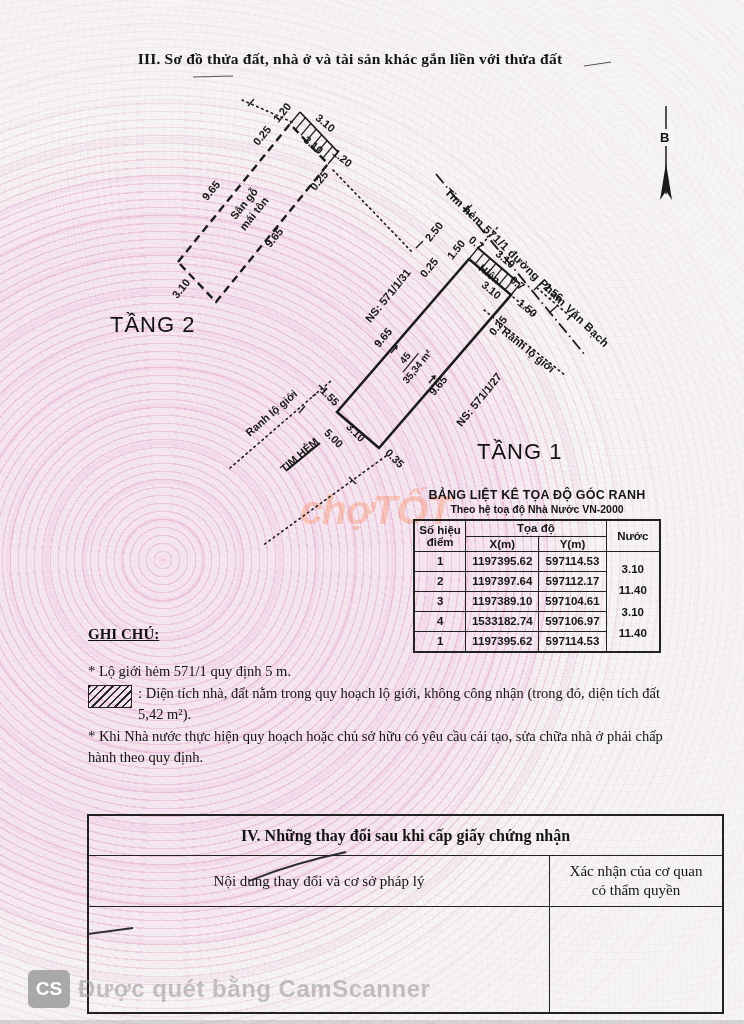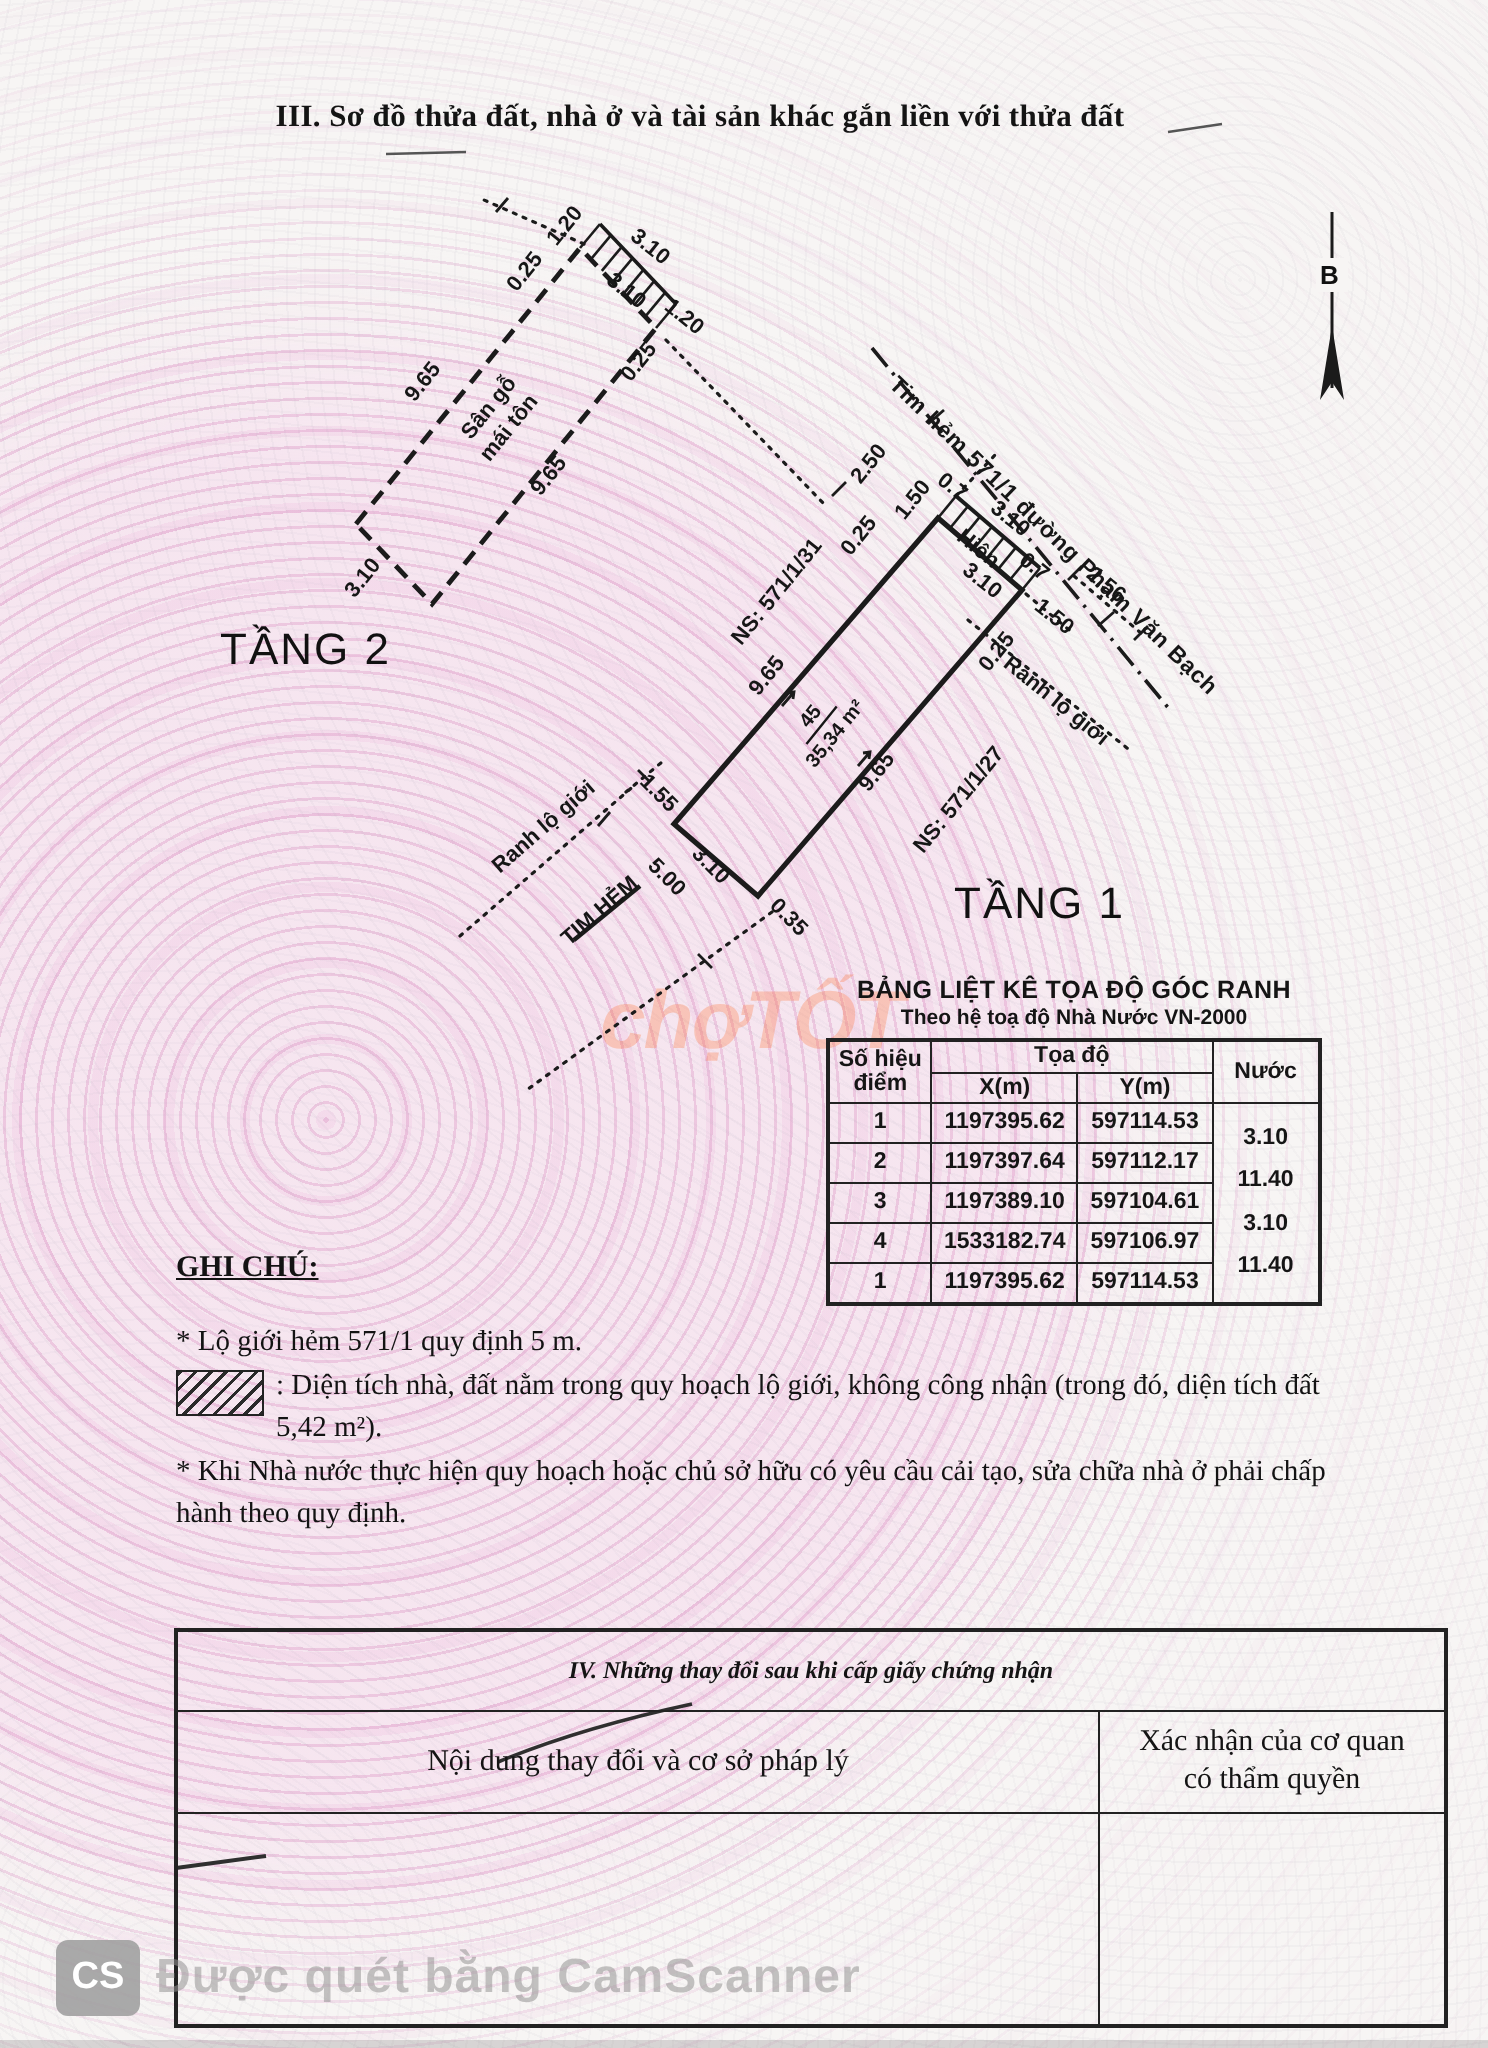--- a/index.html
+++ b/index.html
@@ -52,21 +52,21 @@
   .notes{position:absolute;left:88px;top:624px;width:578px;z-index:2;font-size:14.5px;line-height:21px;color:#131313;}
   .notes-h{font-weight:700;font-size:15px;text-decoration:underline;margin-bottom:16px;}
   .note{margin:0 0 1px 0;}
   .note-hatch{display:flex;align-items:flex-start;gap:6px;}
   .hatch-box{flex:0 0 auto;width:42px;height:21px;margin-top:2px;border:1.6px solid #222;
       background:repeating-linear-gradient(135deg,#2a2a2a 0 1.6px,rgba(0,0,0,0) 1.6px 5.4px);}
 
   
   .sec4{position:absolute;left:87px;top:814px;width:633px;height:196px;z-index:2;border:2px solid #222;}
   .sec4-title{height:39px;display:flex;align-items:center;justify-content:center;
-      font-size:12px;font-weight:700;border-bottom:1.6px solid #222;font-style:italic;}
+      font-size:16px;font-weight:700;border-bottom:1.6px solid #222;}
   .sec4-head{display:flex;height:50px;border-bottom:1.6px solid #222;}
   .sec4-col1{width:460px;display:flex;align-items:center;justify-content:center;font-size:15px;}
   .sec4-col2{flex:1;border-left:1.6px solid #222;display:flex;align-items:center;justify-content:center;
       text-align:center;font-size:15px;line-height:19px;padding:0 6px;}
   .sec4-body{display:flex;height:105px;}
   .sec4-b1{width:460px;} .sec4-b2{flex:1;border-left:1.6px solid #222;}
 
   
   .cs-badge{position:absolute;left:28px;top:970px;width:42px;height:38px;border-radius:6px;
       background:rgba(158,158,158,.88);color:#fff;display:flex;align-items:center;justify-content:center;

